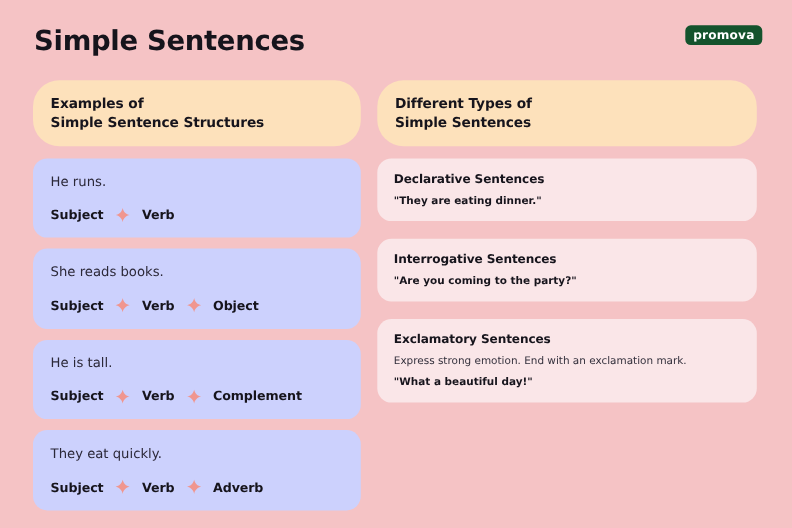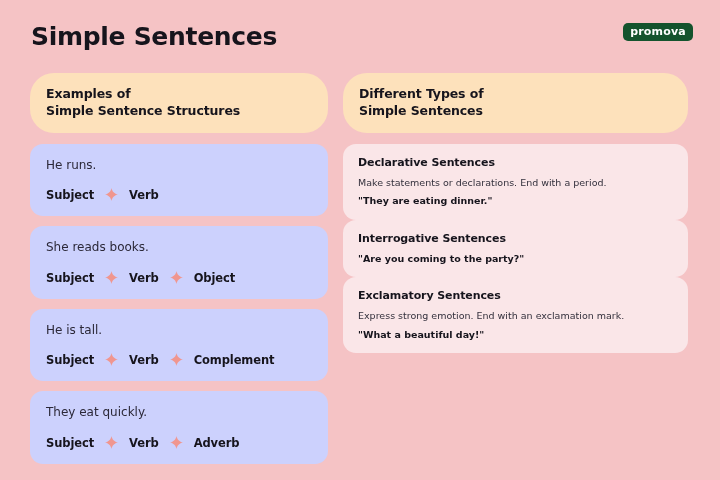--- a/index.html
+++ b/index.html
@@ -78,20 +78,21 @@
     margin-bottom: 10px;
   }
   .struct-example {
     font-size: 12px;
     color: #2b2838;
     line-height: 1.3;
     margin-bottom: 15px;
   }
   .struct-formula {
     display: flex;
+    align-items: center;
     font-size: 11.5px;
     font-weight: bold;
     color: #16141c;
     letter-spacing: -0.1px;
   }
   .plus-icon {
     display: inline-block;
     margin: 0 11px;
     width: 13px;
     height: 13px;
@@ -99,21 +100,21 @@
     position: relative;
   }
   .plus-icon svg { display: block; }
 
   
   .type-card {
     background: #fae6e8;
     border-radius: 13px;
     padding: 12px 15px 12px 15px;
     box-sizing: border-box;
-    margin-bottom: 0;
+    margin-bottom: 16px;
   }
   .type-title {
     font-size: 11px;
     font-weight: bold;
     color: #16141c;
     letter-spacing: -0.1px;
     margin-bottom: 7px;
   }
   .type-desc {
     font-size: 9.5px;
@@ -218,21 +219,20 @@
 
   <div class="column" id="column-right">
 
     <div class="col-header">
       <div class="line">Different Types of</div>
       <div class="line">Simple Sentences</div>
     </div>
 
     <div class="type-card">
       <div class="type-title">Declarative Sentences</div>
-      <div class="type-desc">Make statements or declarations. End with a period.</div>
       <div class="type-quote">"They are eating dinner."</div>
     </div>
 
     <div class="type-card">
       <div class="type-title">Interrogative Sentences</div>
       <div class="type-quote">"Are you coming to the party?"</div>
     </div>
 
 
     <div class="type-card">

